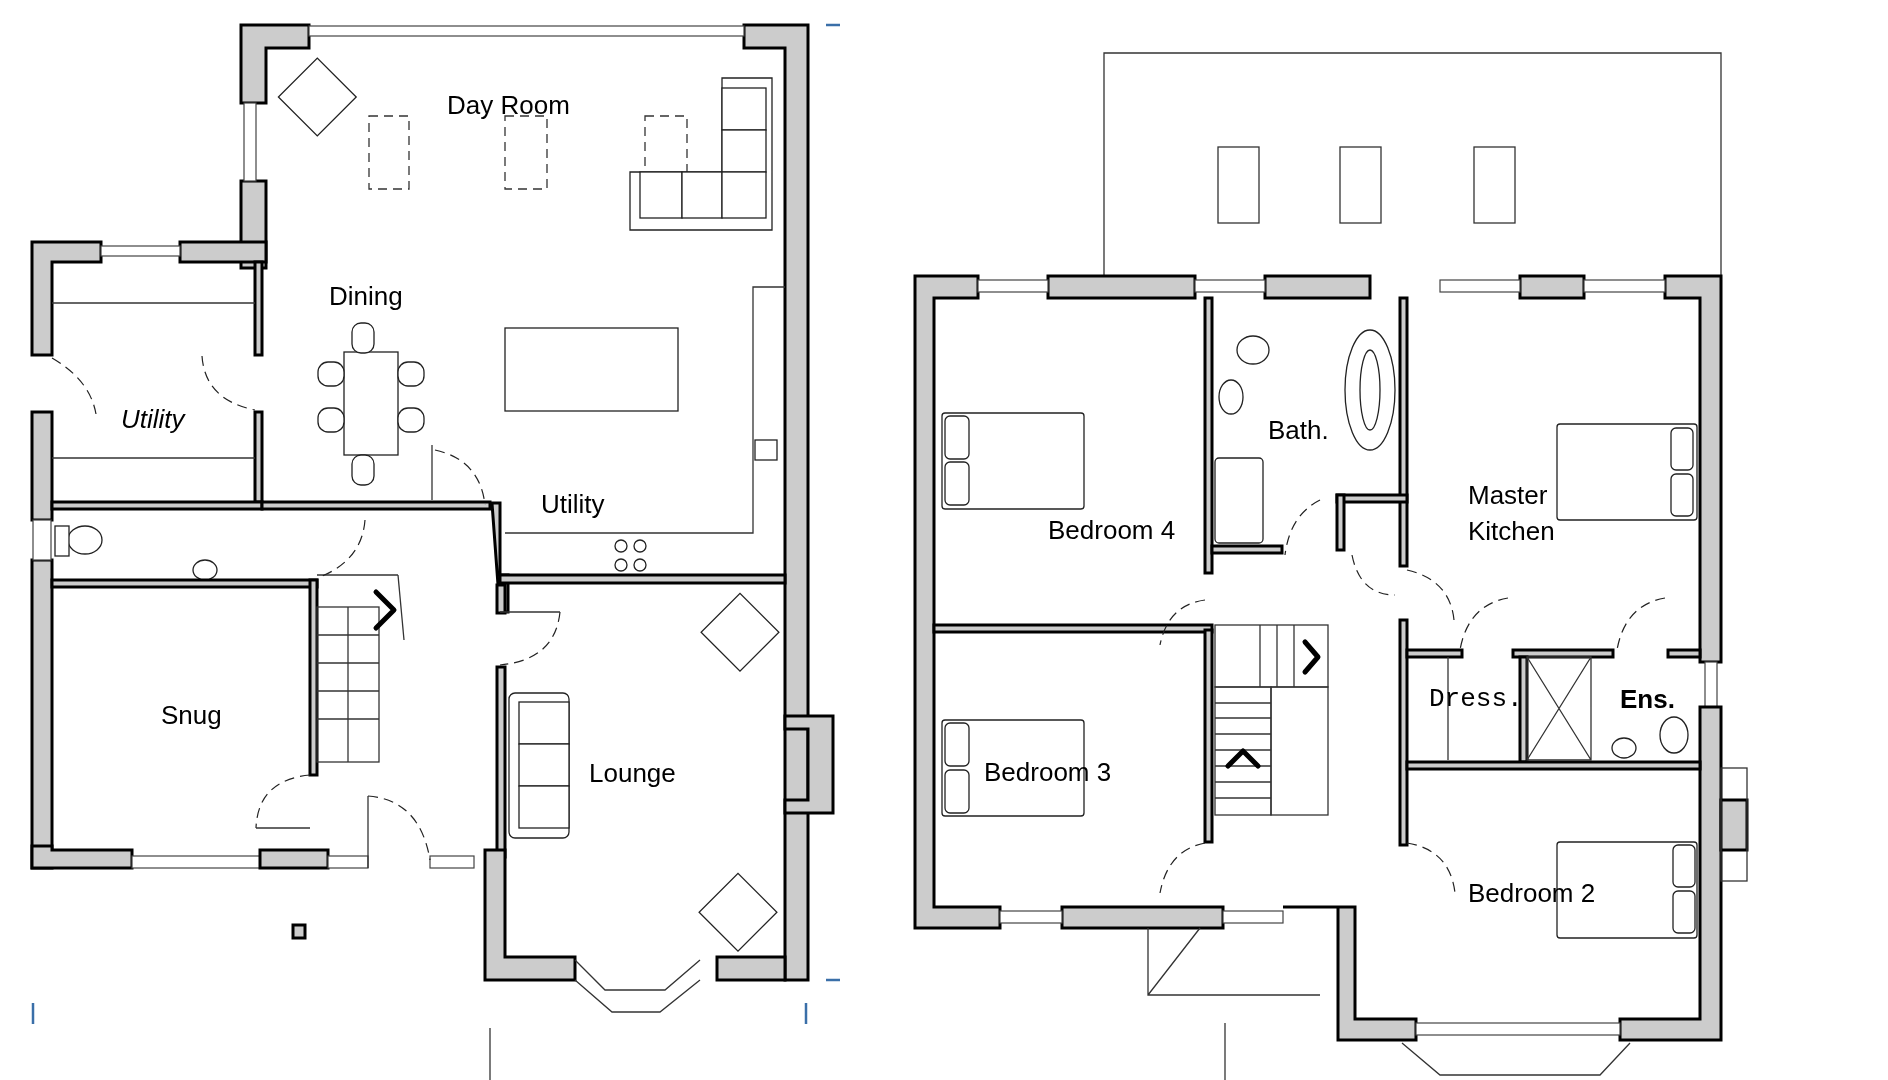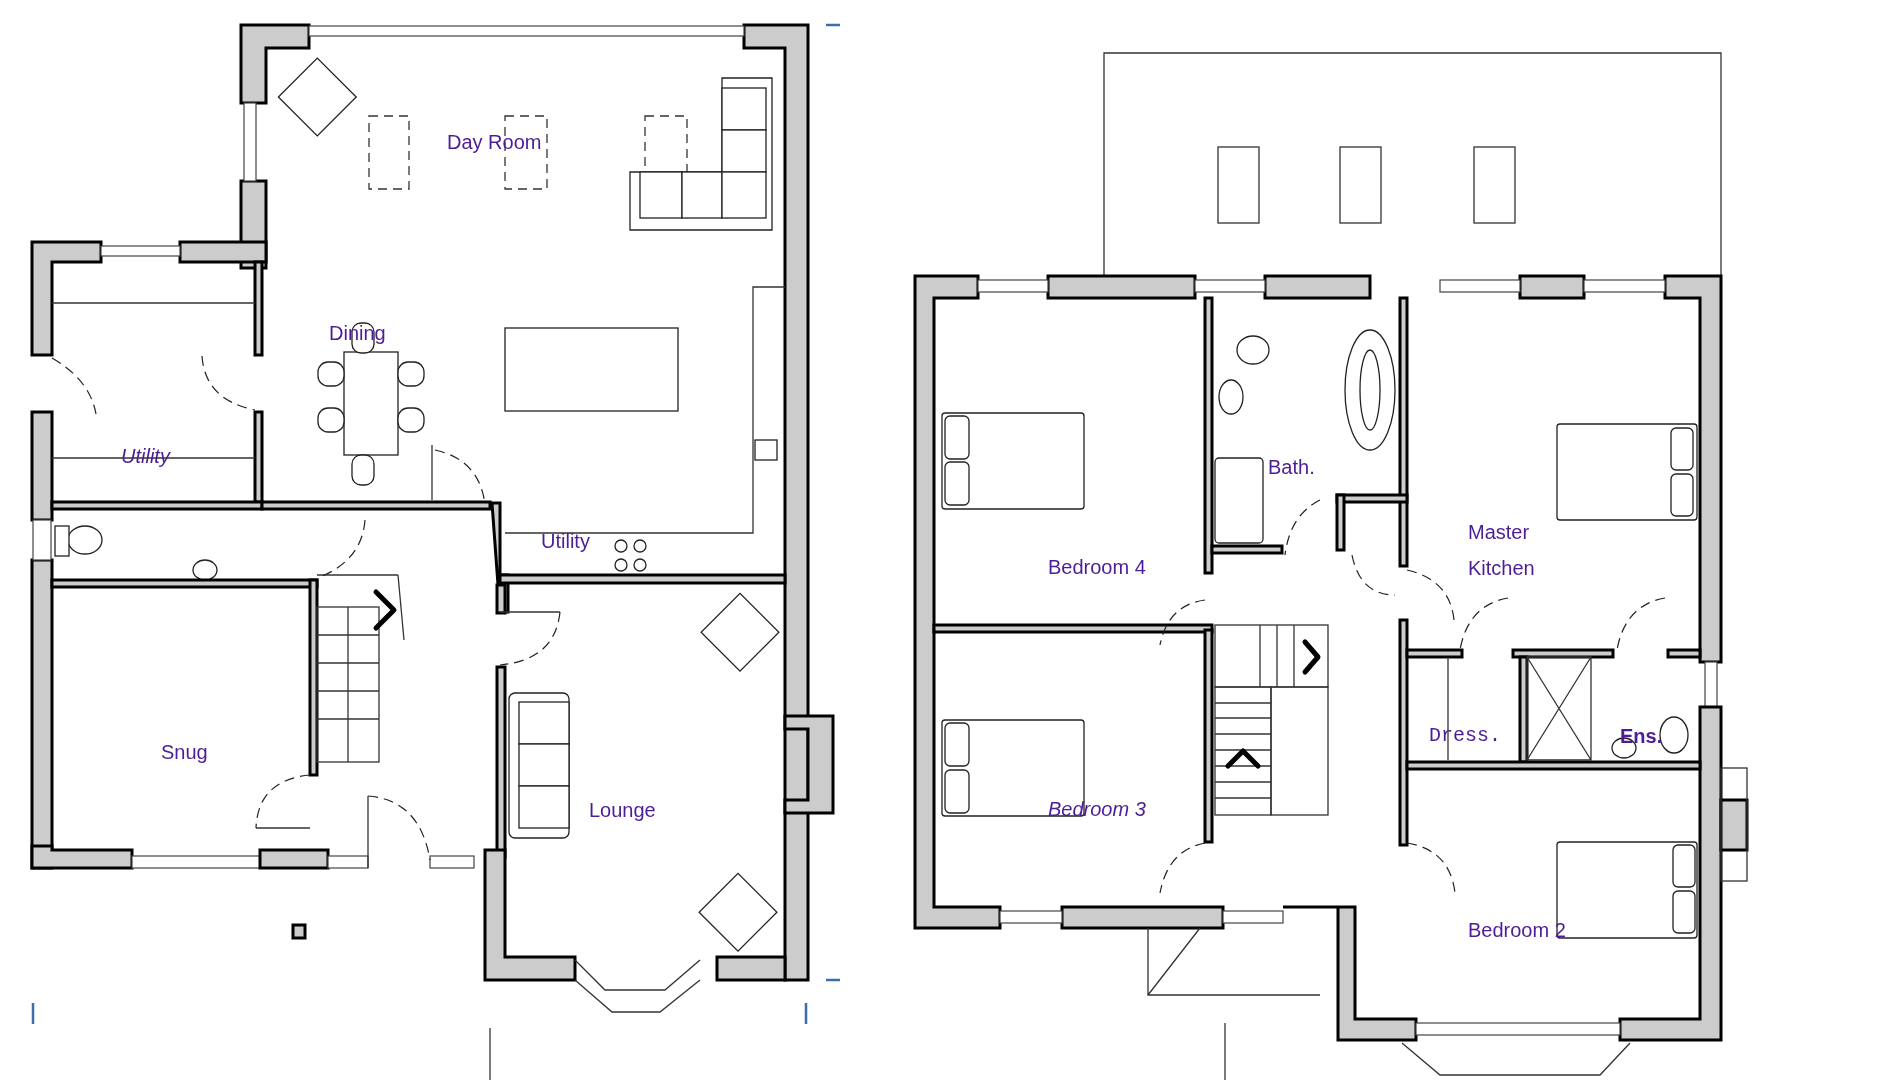--- a/index.html
+++ b/index.html
@@ -6,21 +6,21 @@
   body{width:1888px;height:1080px;overflow:hidden;position:relative;font-family:"Liberation Sans",sans-serif;}
   svg{position:absolute;left:0;top:0;}
   .wall{fill:#cccccc;stroke:#000;stroke-width:3;}
   .thin{fill:none;stroke:#333;stroke-width:1.3;}
   .fur{fill:#fff;stroke:#222;stroke-width:1.3;}
   .dash{fill:none;stroke:#333;stroke-width:1.3;stroke-dasharray:9 6;}
   .door{fill:none;stroke:#222;stroke-width:1.2;stroke-dasharray:10 6;}
   .win{fill:#fff;stroke:#444;stroke-width:1.2;}
   .ink{fill:none;stroke:#000;stroke-width:5;stroke-linecap:round;stroke-linejoin:round;}
   .tick{stroke:#3a6fa8;stroke-width:2.5;}
-  .lbl{position:absolute;font-size:20px;color:#4c1d95;white-space:nowrap;line-height:30px;margin-top:37px;}
+  .lbl{position:absolute;font-size:26px;color:#000000;white-space:nowrap;line-height:30px;}
 </style>
 </head>
 <body>
 
 <svg width="1888" height="1080" viewBox="0 0 1888 1080">
 
   <g>
 
     <path class="wall" d="M241 25 H309 V48 H266 V103 H241 Z"></path>
     <path class="wall" d="M241 181 H266 V268 H241 Z"></path>
@@ -248,14 +248,14 @@
 <div class="lbl" style="left:541px;top:489px;">Utility</div>
 <div class="lbl" style="left:161px;top:700px;">Snug</div>
 <div class="lbl" style="left:589px;top:758px;">Lounge</div>
 
 <div class="lbl" style="left:1268px;top:415px;">Bath.</div>
 <div class="lbl" style="left:1048px;top:515px;">Bedroom 4</div>
 <div class="lbl" style="left:1468px;top:480px;">Master</div>
 <div class="lbl" style="left:1468px;top:516px;">Kitchen</div>
 <div class="lbl" style="left:1429px;top:684px;font-family:Liberation Mono, monospace;">Dress.</div>
 <div class="lbl" style="left:1620px;top:684px;font-weight:bold;">Ens.</div>
-<div class="lbl" style="left:1048px;top:757px;font-style:italic;">Bedroom 3</div>
+<div class="lbl" style="left:984px;top:757px;">Bedroom 3</div>
 <div class="lbl" style="left:1468px;top:878px;">Bedroom 2</div>
 
 </body></html>

